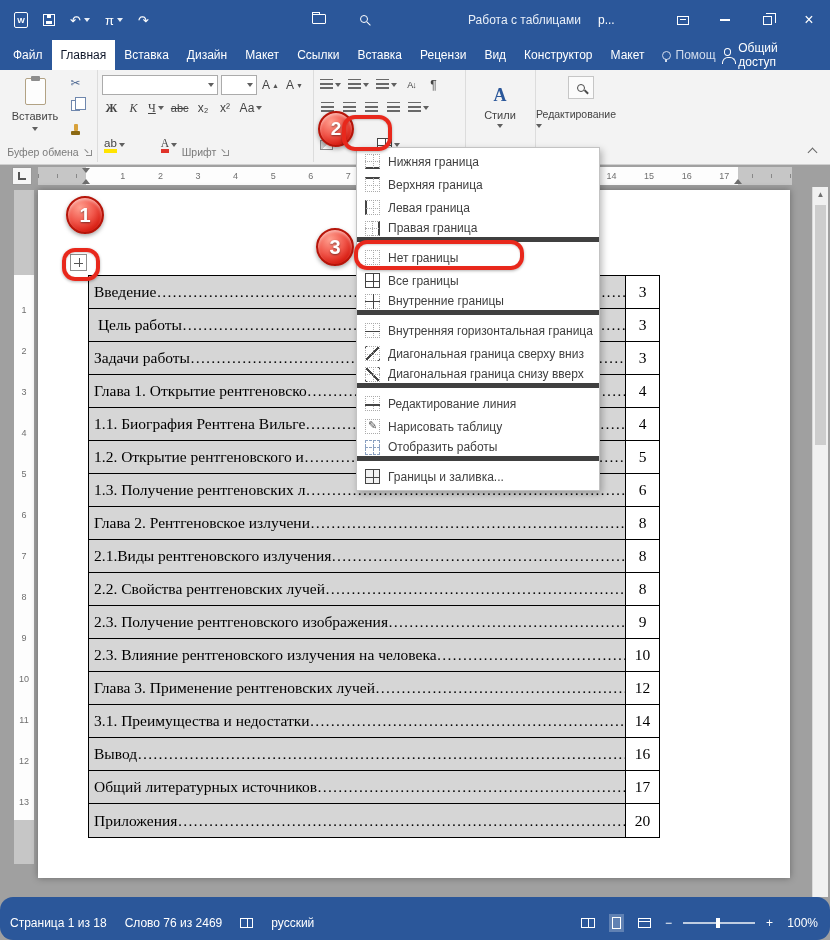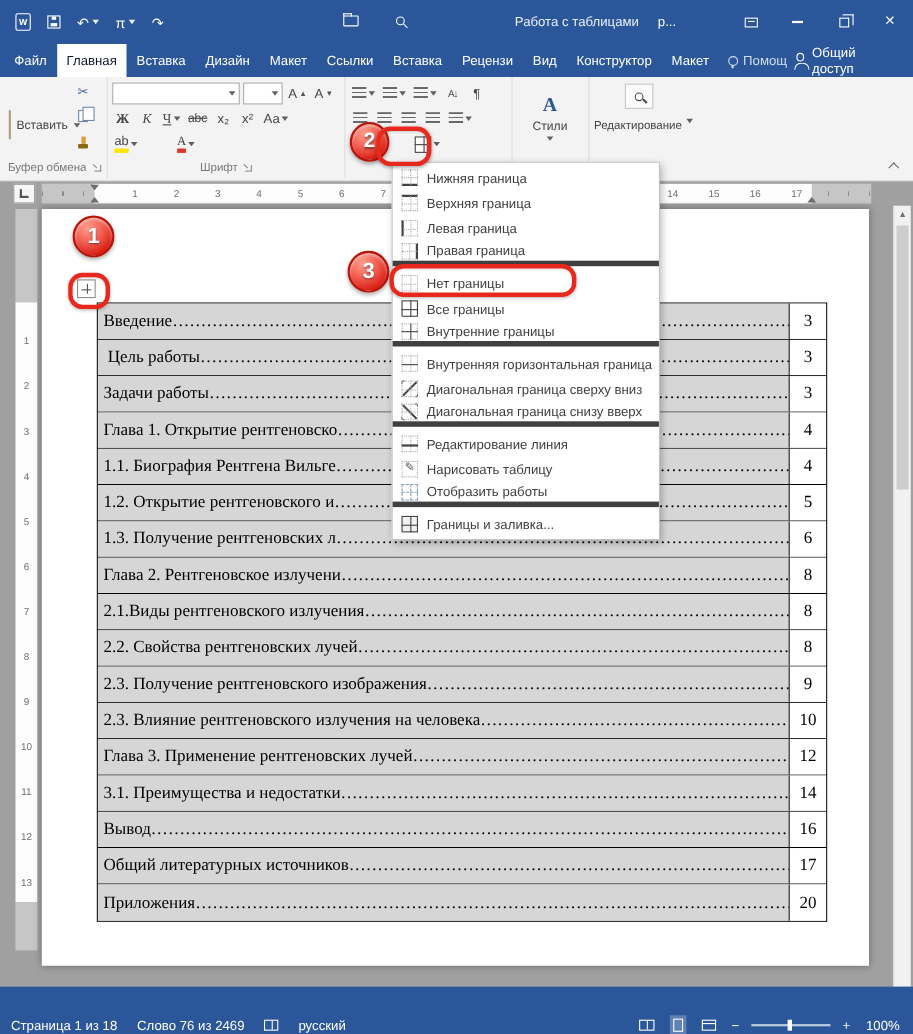--- a/index.html
+++ b/index.html
@@ -62,24 +62,24 @@
   .g-styles { left:466px; width:70px; }
   .g-edit { left:536px; width:98px; }
   .glabel { position:absolute; bottom:4px; left:0; right:0; display:flex; align-items:center;
             justify-content:center; gap:5px; font-size:10.5px; color:#7a7a7a; }
   .launch { width:8px; height:8px; position:relative; }
   .launch::before { content:""; position:absolute; right:0; bottom:0; width:5px; height:5px;
                     border-right:1.2px solid #8b8b8b; border-bottom:1.2px solid #8b8b8b; }
   .launch::after { content:""; position:absolute; left:1px; top:1px; width:5px; height:1.2px;
                    background:#8b8b8b; transform:rotate(45deg); transform-origin:left top; }
   .rrow { position:absolute; left:4px; display:flex; align-items:center; gap:3px; }
-  .r1 { top:5px; } .r2 { top:28px; } .r3 { top:51px;gap:32px; }
+  .r1 { top:5px; } .r2 { top:28px; } .r3 { top:65px;gap:32px; }
   .sbtn { height:20px; min-width:19px; padding:0 2px; display:flex; align-items:center; justify-content:center;
           gap:2px; font-size:12px; color:#444; border-radius:2px; }
-  .bigbtn { position:absolute; left:6px; top:3px; width:54px; height:76px; display:flex; flex-direction:row;
+  .bigbtn { position:absolute; left:6px; top:3px; width:54px; height:76px; display:flex; flex-direction:column;
             align-items:center; justify-content:flex-start; gap:5px; padding-top:5px; font-size:11px; color:#444; }
   .ic-clip { width:21px; height:27px; background:#fdfdfd; border:1px solid #b2a284; border-radius:2px; position:relative; }
   .ic-clip::before { content:""; position:absolute; top:-3px; left:5px; right:5px; height:5px; background:#8d8d8d; border-radius:1px; }
   .smallcol { position:absolute; left:64px; top:3px; display:flex; flex-direction:column; gap:2px; }
   .ic-cut { font-size:12px; color:#49648f; }
   .ic-copy { width:9px; height:11px; border:1px solid #6f87ad; background:#fff; position:relative; }
   .ic-copy::after { content:""; position:absolute; left:3px; top:-4px; width:9px; height:11px;
                     border:1px solid #6f87ad; background:#fff; }
   .ic-paint { width:4px; height:7px; background:#d8a13a; border-radius:1px; position:relative; }
   .ic-paint::after { content:""; position:absolute; top:7px; left:-2.5px; width:9px; height:4px;
@@ -98,21 +98,21 @@
   .tiny-caret-up { font-size:7px; line-height:1; color:#555; }
   .ln { width:13px; height:12px; background:repeating-linear-gradient(to bottom, #696969 0 1.5px, transparent 1.5px 4.2px); }
   .ic-shade { width:13px; height:10px; border:1px solid #8a8a8a; background:linear-gradient(135deg, #cfcfcf 50%, #fff 50%); }
   .ic-sort { font-size:9px; color:#444; letter-spacing:-1px; }
   .ic-mag { width:8px; height:8px; border:1.5px solid #4a4a4a; border-radius:50%; position:relative; }
   .ic-mag::after { content:""; position:absolute; width:5px; height:1.5px; background:#4a4a4a;
                    transform:rotate(45deg); right:-4.5px; bottom:-2px; }
   .searchbtn { position:absolute; left:32px; top:6px; width:26px; height:23px; border:1px solid #c6c6c6;
                background:#fbfbfb; display:flex; align-items:center; justify-content:center; }
   .editlabel { position:absolute; top:38px; left:0; right:0; display:flex; align-items:flex-start; justify-content:center;
-               gap:4px; font-size:10.5px; color:#444; }
+               gap:4px; font-size:10.5px; color:#444;flex-direction:column; }
   .stylesbtn { position:absolute; left:4px; top:4px; width:60px; height:64px; display:flex; flex-direction:column;
                align-items:center; justify-content:center; gap:3px; font-size:11px; color:#444; }
   .styles-a { font-size:18px; font-weight:bold; color:#2b579a; font-family:"Liberation Serif", serif; }
   .collapse-chev { position:absolute; right:14px; bottom:8px; width:7px; height:7px;
                    border-top:1.6px solid #666; border-left:1.6px solid #666; transform:rotate(45deg); }
 
   
   .bi { width:15px; height:15px; position:relative; border:1px dotted #ababab; flex:none; background:#fff; }
   .bi::before { content:""; position:absolute; top:-1px; bottom:-1px; left:50%; width:0; border-left:1px dotted #ababab; }
   .bi::after { content:""; position:absolute; left:-1px; right:-1px; top:50%; height:0; border-top:1px dotted #ababab; }
@@ -159,42 +159,42 @@
   .vruler { position:absolute; left:14px; top:3px; width:20px; height:674px; background:#c6c6c6; overflow:hidden; }
   .vruler-white { position:absolute; top:85px; height:545px; left:0; right:0; background:#fdfdfd; }
   .vnums { position:absolute; inset:0; display:flex; flex-direction:column; padding-top:100px; }
   .vnum { height:41px; line-height:41px; text-align:center; font-size:9px; color:#6f6f6f; flex:none; }
   .page { position:absolute; left:38px; top:3px; width:752px; height:688px; background:#fff;
           box-shadow:0 0 7px rgba(0,0,0,.35); }
   .tbl-handle { position:absolute; left:32px; top:64px; width:17px; height:17px; background:#fff;
                 border:1px solid #8f8f8f; }
   .tbl-handle::before { content:""; position:absolute; left:50%; top:3px; bottom:3px; border-left:1.6px solid #555; }
   .tbl-handle::after { content:""; position:absolute; top:50%; left:3px; right:3px; border-top:1.6px solid #555; }
-  .toc { position:absolute; left:50px; top:85px; width:664px; border:1px solid #000; }
+  .toc { position:absolute; left:50px; top:85px; width:572px; border:1px solid #000; }
   .trow { display:flex; height:33px; border-bottom:1px solid #000; }
   .trow:last-child { border-bottom:none; }
   .tc-main { flex:1; background:#d6d6d6; border-right:1px solid #000; display:flex; align-items:center;
              padding-left:5px; overflow:hidden; font-family:"Liberation Serif", serif; font-size:15.5px; color:#000; }
   .tc-main span { white-space:pre; flex:none; }
   .tc-page { width:33px; background:#fff; display:flex; align-items:center; justify-content:center;
              font-family:"Liberation Serif", serif; font-size:15.5px; color:#000; }
   .vscroll { position:absolute; right:2px; top:0; bottom:0; width:16px; background:#f1f1f1; border-left:1px solid #dadada; }
   .sb-up { height:15px; display:flex; align-items:center; justify-content:center; font-size:8px; color:#707070; }
   .sb-thumb { position:absolute; left:2px; right:2px; top:18px; height:240px; background:#cdcdcd; }
 
   
   .bmenu { position:absolute; left:356px; top:147px; width:244px; background:#fff; border:1px solid #c3c3c3;
            box-shadow:2px 3px 7px rgba(0,0,0,.28); padding:2px 0; z-index:60; }
   .mi { display:flex; align-items:center; gap:8px; height:23px; padding:0 10px 0 8px; font-size:12px; color:#3f3f3f; }
   .mi.sep-after { border-bottom:5px solid #404040; margin-bottom:4px; }
   .milabel { white-space:nowrap; }
 
   
   .statusbar { position:absolute; left:0; right:0; bottom:0; height:43px; background:#2b579a; color:#fff;
-               display:flex; align-items:flex-end; padding:9px 10px 0 10px; font-size:12px; }
+               display:flex; align-items:center; padding:9px 10px 0 10px; font-size:12px;border-radius:13px; }
   .sb-left { display:flex; align-items:center; gap:18px; height:16px; }
   .sb-right { margin-left:auto; display:flex; align-items:center; gap:11px; height:16px; padding-right:2px; }
   .ic-proof { width:13px; height:10px; border:1.3px solid #fff; position:relative; }
   .ic-proof::before { content:""; position:absolute; left:50%; top:0; bottom:0; border-left:1.3px solid #fff; }
   .vwbox { display:flex; align-items:center; justify-content:center; padding:3px; }
   .vwbox.active { background:rgba(255,255,255,.25); }
   .ic-read { width:14px; height:10px; border:1.3px solid #fff; position:relative; }
   .ic-read::before { content:""; position:absolute; left:50%; top:0; bottom:0; border-left:1.3px solid #fff; }
   .ic-print { width:9px; height:12px; border:1.3px solid #fff; }
   .ic-web { width:13px; height:10px; border:1.3px solid #fff; position:relative; }

